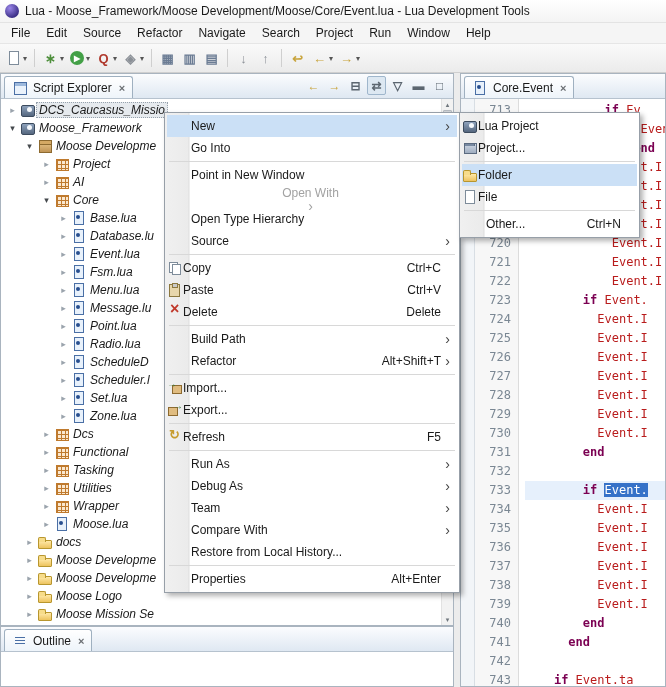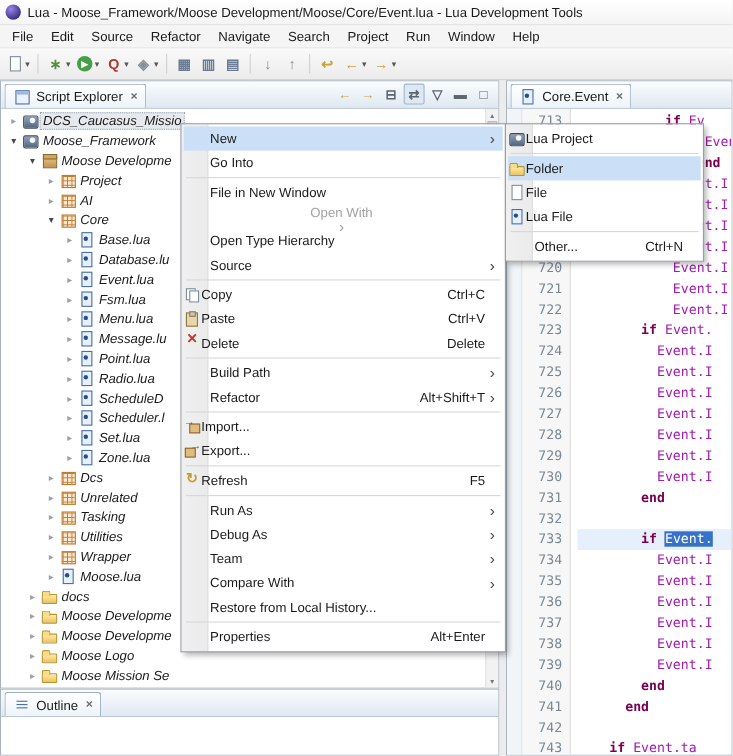--- a/index.html
+++ b/index.html
@@ -45,21 +45,21 @@
   .outline-body{flex:1;background:#fff;}
   
   .editor-body{flex:1;display:flex;font-family:"DejaVu Sans Mono",monospace;font-size:12px;line-height:19px;overflow:hidden;background:#fff;}
   .ed-ruler{width:13px;background:#f2f5f8;border-right:1px solid #d8dee4;flex:none;}
   .ed-linenos{width:36px;background:#f7f7f7;color:#7a8793;text-align:right;padding:2px 7px 0 0;border-right:1px solid #dcdcdc;flex:none;box-sizing:content-box;}
   .lineno{height:19px;}
   .ed-code{flex:1;padding:2px 0 0 6px;white-space:pre;color:#111;overflow:hidden;}
   .code-line{height:19px;white-space:pre;}
   .code-line.current{background:#e6f0fc;}
   .tok-k{color:#7b0052;font-weight:bold;}
-  .tok-p{color:#a21caf;}
+  .tok-p{color:#b91c1c;}
   .tok-s{background:#3672c8;color:#fff;}
   
   .menu{position:absolute;background:linear-gradient(90deg,#f0f0f0 0,#ebebeb 23px,#dddddd 24px,#ffffff 25px);border:1px solid #979fa8;box-shadow:3px 3px 5px rgba(0,0,0,0.3);padding:2px;box-sizing:border-box;}
   .context-menu{left:164px;top:112px;width:296px;z-index:30;}
   .new-submenu{left:459px;top:112px;width:181px;z-index:31;}
   .menu-item{height:22px;display:flex;align-items:center;padding-right:3px;}
   .menu-item.hl{background:#cbe0f6;}
   .menu-item.dis{color:#a2a2a2;flex-direction:column;}
   .mi-icon{width:24px;display:flex;align-items:center;justify-content:center;flex:none;}
   .mi-label{white-space:nowrap;}
@@ -281,21 +281,21 @@
             <span class="tree-label">Zone.lua</span>
           </div>
           <div class="tree-row" style="padding-left: 38px;">
             <span class="tree-arrow">▸</span>
             <span class="ic ic-grid"></span>
             <span class="tree-label">Dcs</span>
           </div>
           <div class="tree-row" style="padding-left: 38px;">
             <span class="tree-arrow">▸</span>
             <span class="ic ic-grid"></span>
-            <span class="tree-label">Unrelated</span>
+            <span class="tree-label">Functional</span>
           </div>
           <div class="tree-row" style="padding-left: 38px;">
             <span class="tree-arrow">▸</span>
             <span class="ic ic-grid"></span>
             <span class="tree-label">Tasking</span>
           </div>
           <div class="tree-row" style="padding-left: 38px;">
             <span class="tree-arrow">▸</span>
             <span class="ic ic-grid"></span>
             <span class="tree-label">Utilities</span>
@@ -414,21 +414,21 @@
     </div>
     <div class="menu-item">
       <span class="mi-icon"></span>
       <span class="mi-label">Go Into</span>
       <span class="mi-short"></span>
       <span class="mi-arrow"></span>
     </div>
     <div class="menu-sep"></div>
     <div class="menu-item">
       <span class="mi-icon"></span>
-      <span class="mi-label">File in New Window</span>
+      <span class="mi-label">Point in New Window</span>
       <span class="mi-short"></span>
       <span class="mi-arrow"></span>
     </div>
     <div class="menu-item dis">
       <span class="mi-icon"></span>
       <span class="mi-label">Open With</span>
       <span class="mi-short"></span>
       <span class="mi-arrow">›</span>
     </div>
     <div class="menu-item">
@@ -534,39 +534,39 @@
       <span class="mi-arrow"></span>
     </div>
   </div>
 <div class="menu new-submenu">
     <div class="menu-item">
       <span class="mi-icon ic ic-project"></span>
       <span class="mi-label">Lua Project</span>
       <span class="mi-short"></span>
       <span class="mi-arrow"></span>
     </div>
+    <div class="menu-item">
+      <span class="mi-icon ic ic-project2"></span>
+      <span class="mi-label">Project...</span>
+      <span class="mi-short"></span>
+      <span class="mi-arrow"></span>
+    </div>
     <div class="menu-sep"></div>
     <div class="menu-item hl">
       <span class="mi-icon ic ic-folder"></span>
       <span class="mi-label">Folder</span>
       <span class="mi-short"></span>
       <span class="mi-arrow"></span>
     </div>
     <div class="menu-item">
       <span class="mi-icon ic ic-file"></span>
       <span class="mi-label">File</span>
       <span class="mi-short"></span>
       <span class="mi-arrow"></span>
     </div>
-    <div class="menu-item">
-      <span class="mi-icon ic ic-luafile"></span>
-      <span class="mi-label">Lua File</span>
-      <span class="mi-short"></span>
-      <span class="mi-arrow"></span>
-    </div>
     <div class="menu-sep"></div>
     <div class="menu-item">
       <span class="mi-icon"></span>
       <span class="mi-label">Other...</span>
       <span class="mi-short">Ctrl+N</span>
       <span class="mi-arrow"></span>
     </div>
   </div>
 
 </body></html>

